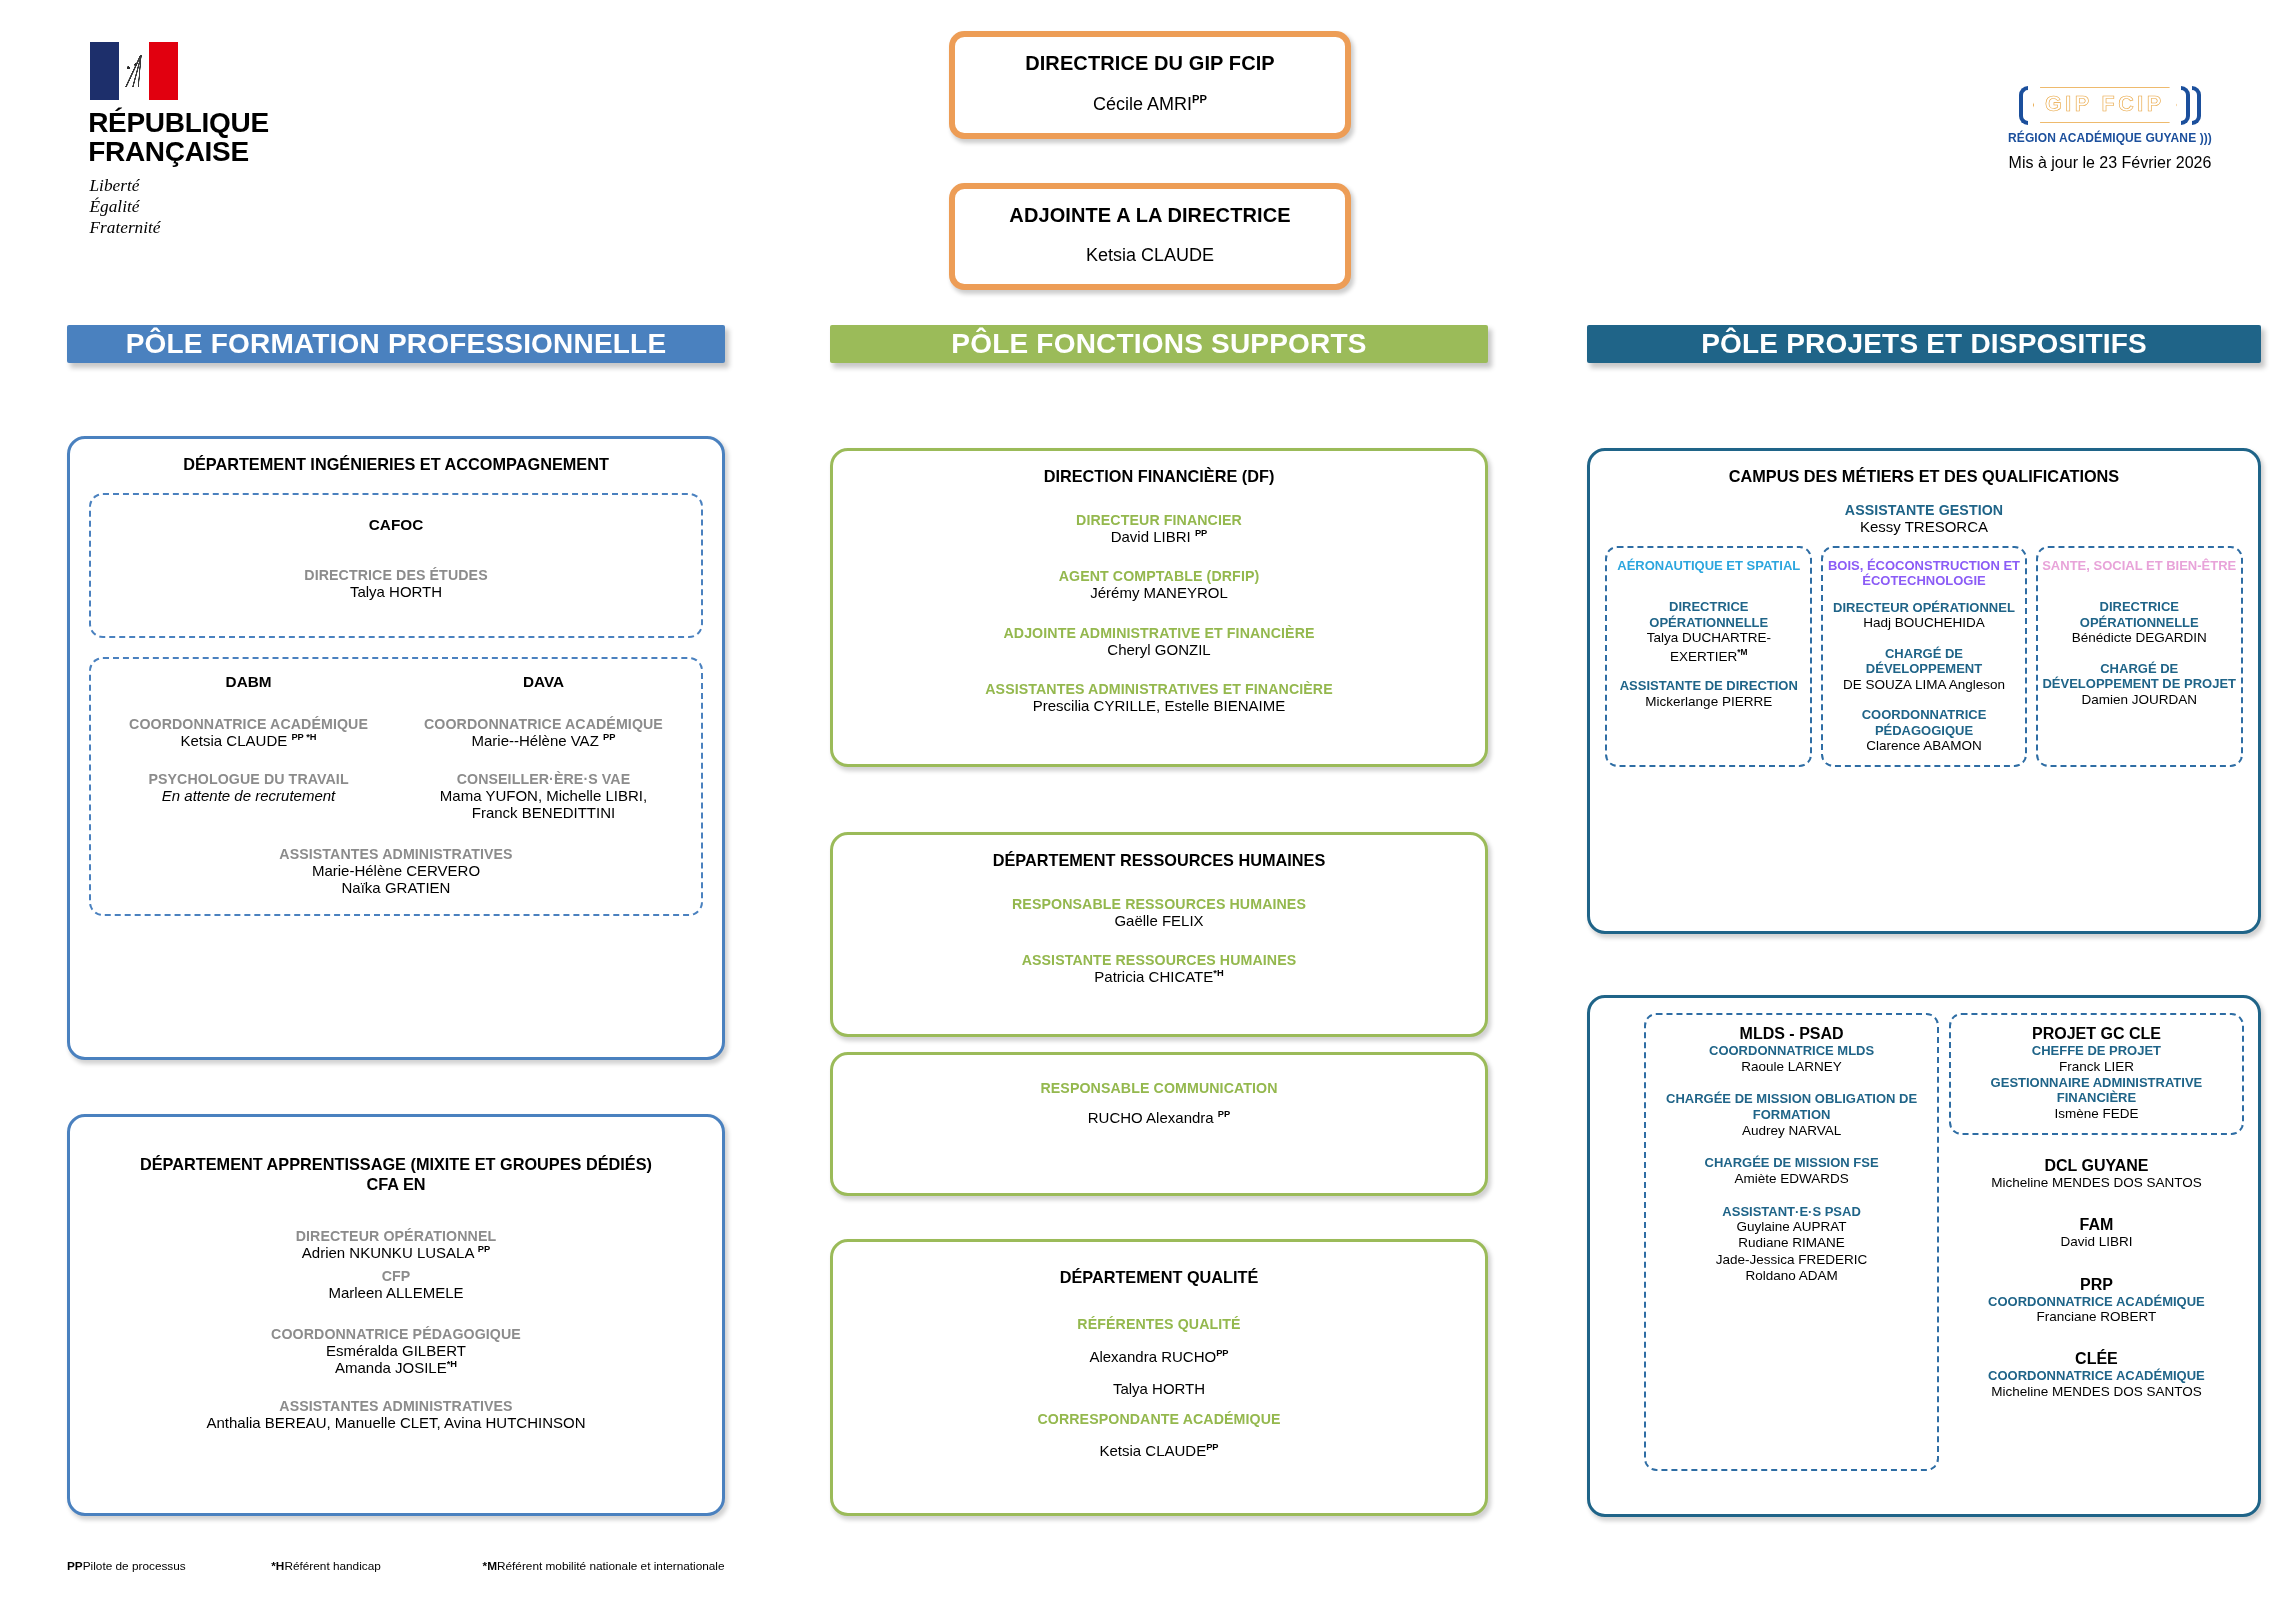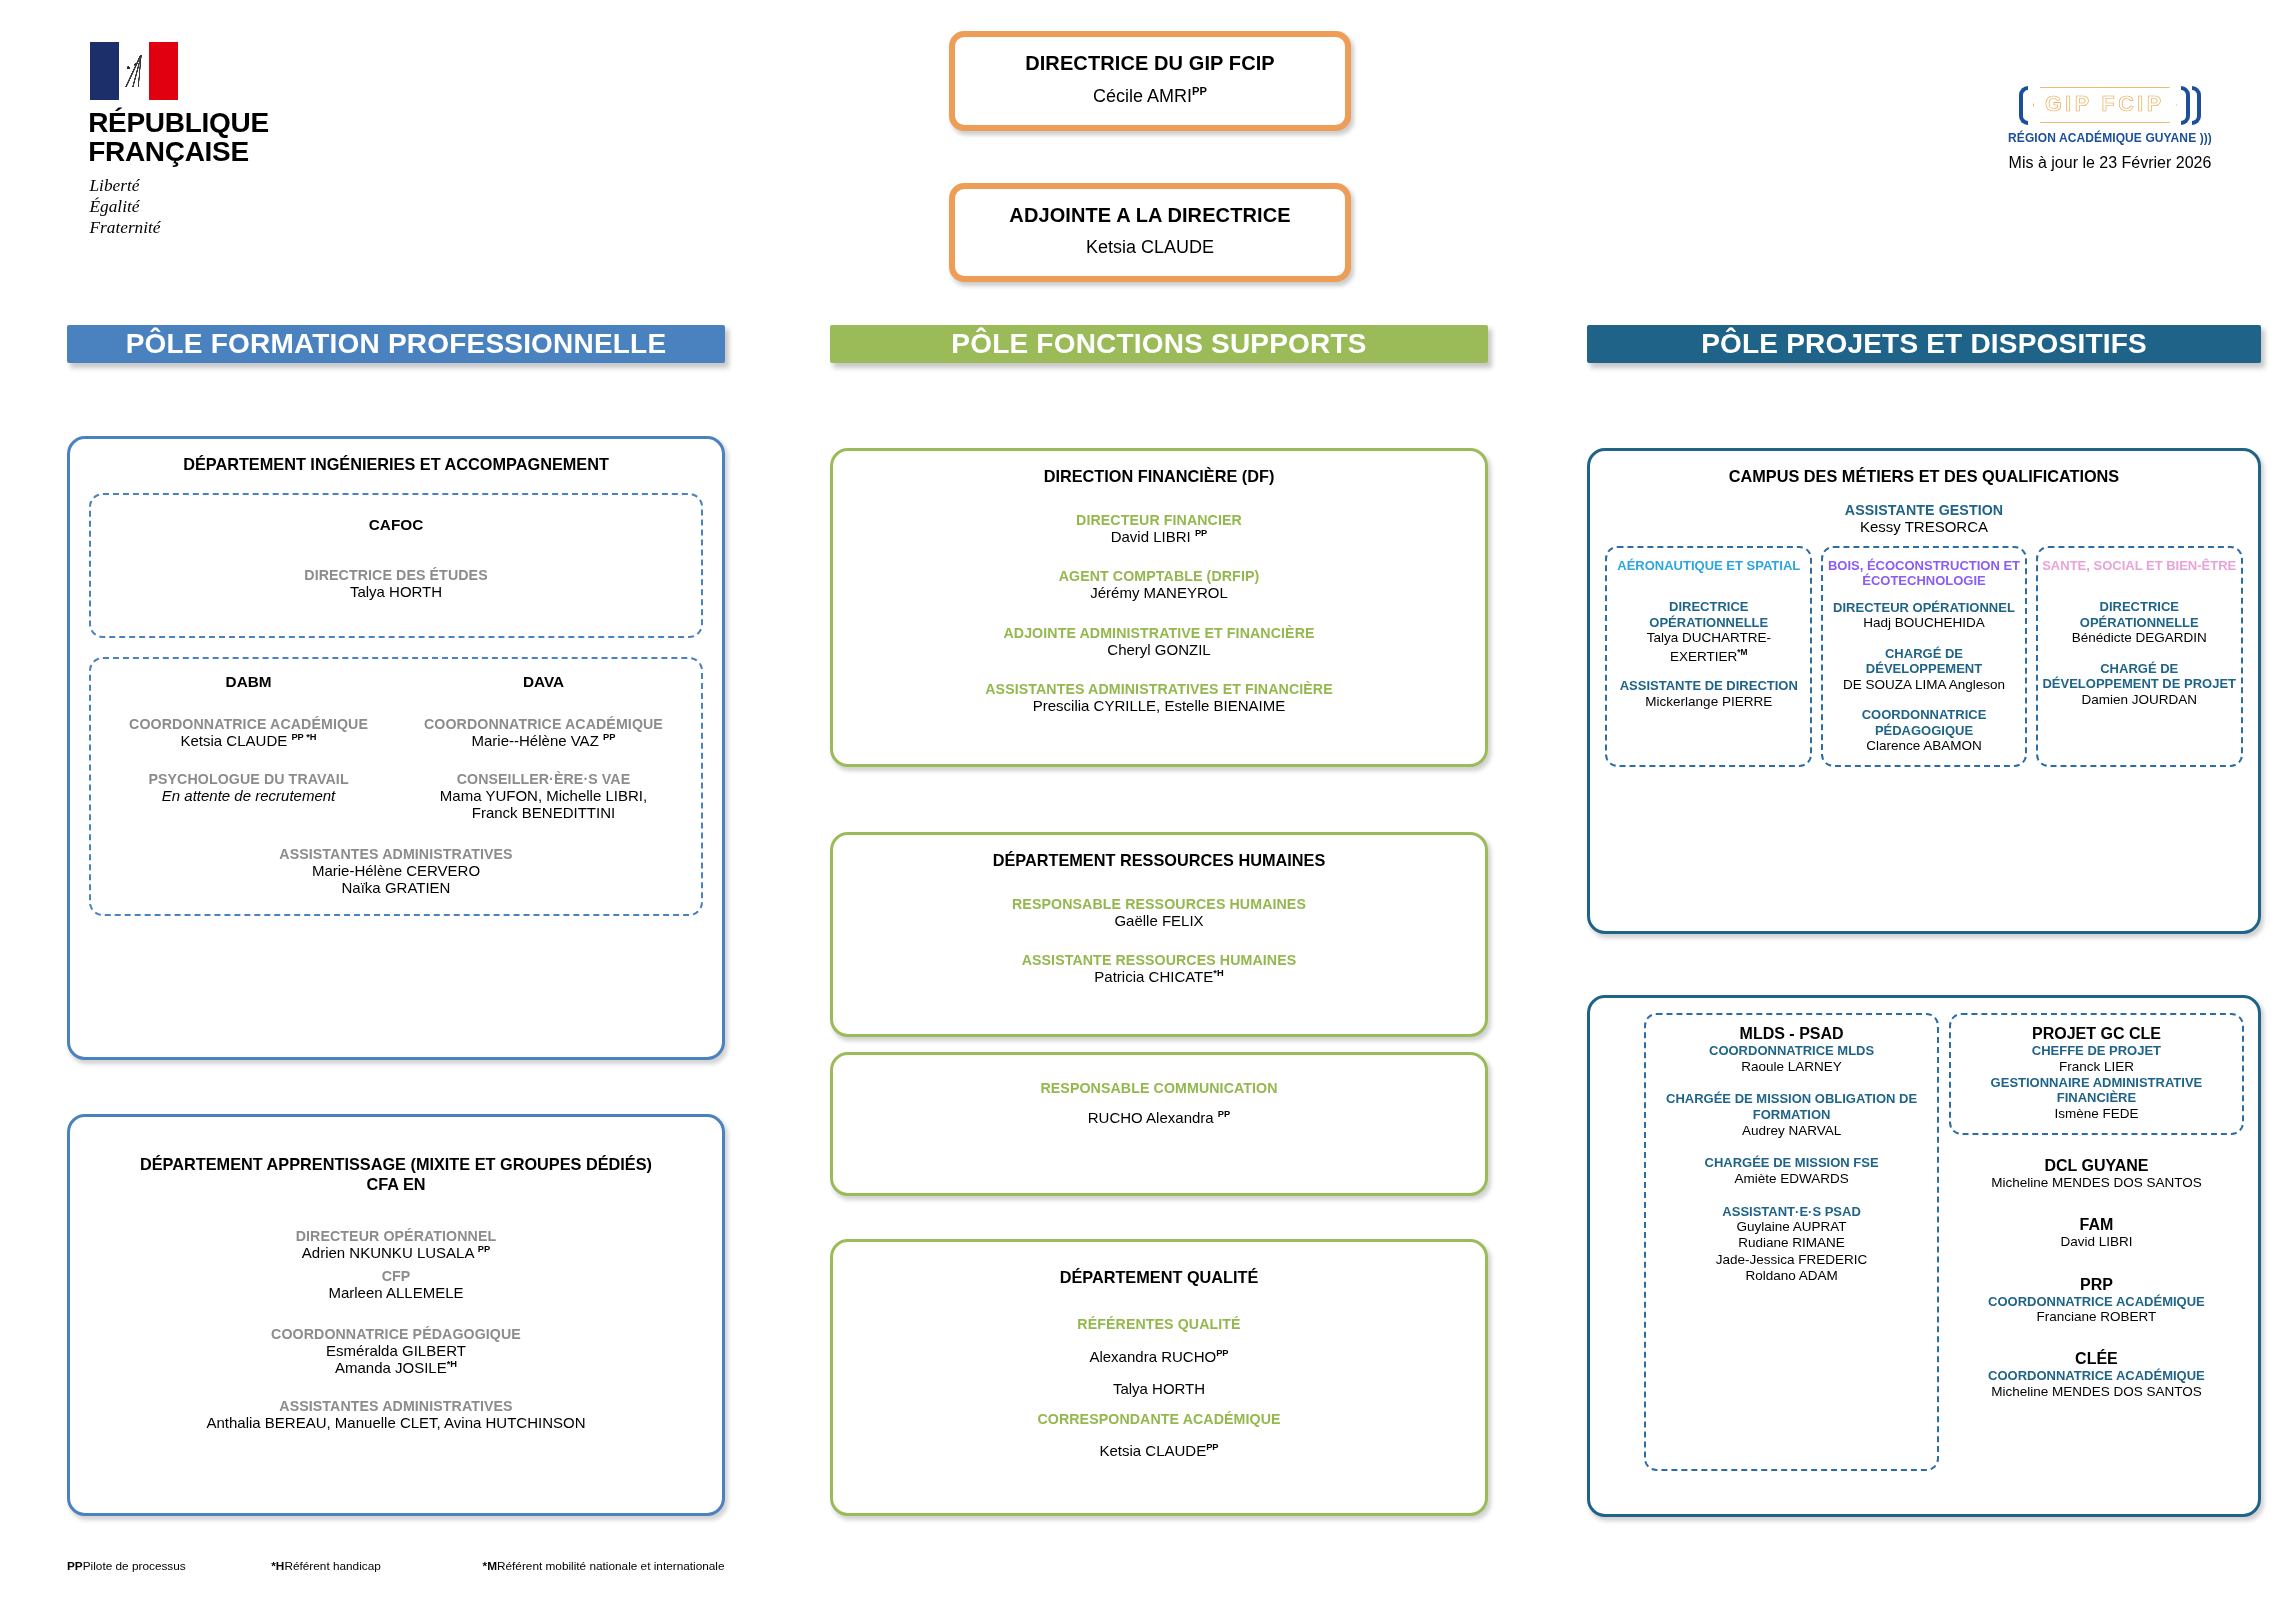--- a/index.html
+++ b/index.html
@@ -35,21 +35,21 @@
   .rf-motto { font-family:"Liberation Serif", serif; font-style:italic; font-size:17.3px; line-height:1.22; margin-top:8.3px; margin-left:5.5px;}
 
   
   .top-box {
     position:absolute; width:402px;
     border:6.2px solid #ED9D56; border-radius:15.3px; background:#fff;
     text-align:center; padding:15.3px 7px 18px;
     box-shadow: 2.8px 3.5px 4.2px rgba(0,0,0,0.20);
   }
   .top-box .title { font-weight:bold; font-size:20px; letter-spacing:0.1px; }
-  .top-box .person { font-size:18px; margin-top:10px; }
+  .top-box .person { font-size:18px; margin-top:18px; }
   #box-directrice { left:949px; top:30.5px; }
   #box-adjointe   { left:949px; top:183px; }
 
   
   .gip-logo { position:absolute; left:1992px; top:82px; width:236px; }
   .gip-row { display:flex; align-items:center; justify-content:center; height:46px; }
   .gip-arc-l, .gip-arc-r { display:flex; }
   .arc { width:9px; height:39px; border:4.2px solid #1b4f9c; border-left:none;
          border-radius:0 23.6px 23.6px 0; margin:0 0.7px; }
   .arc.flip { transform:scaleX(-1); }

